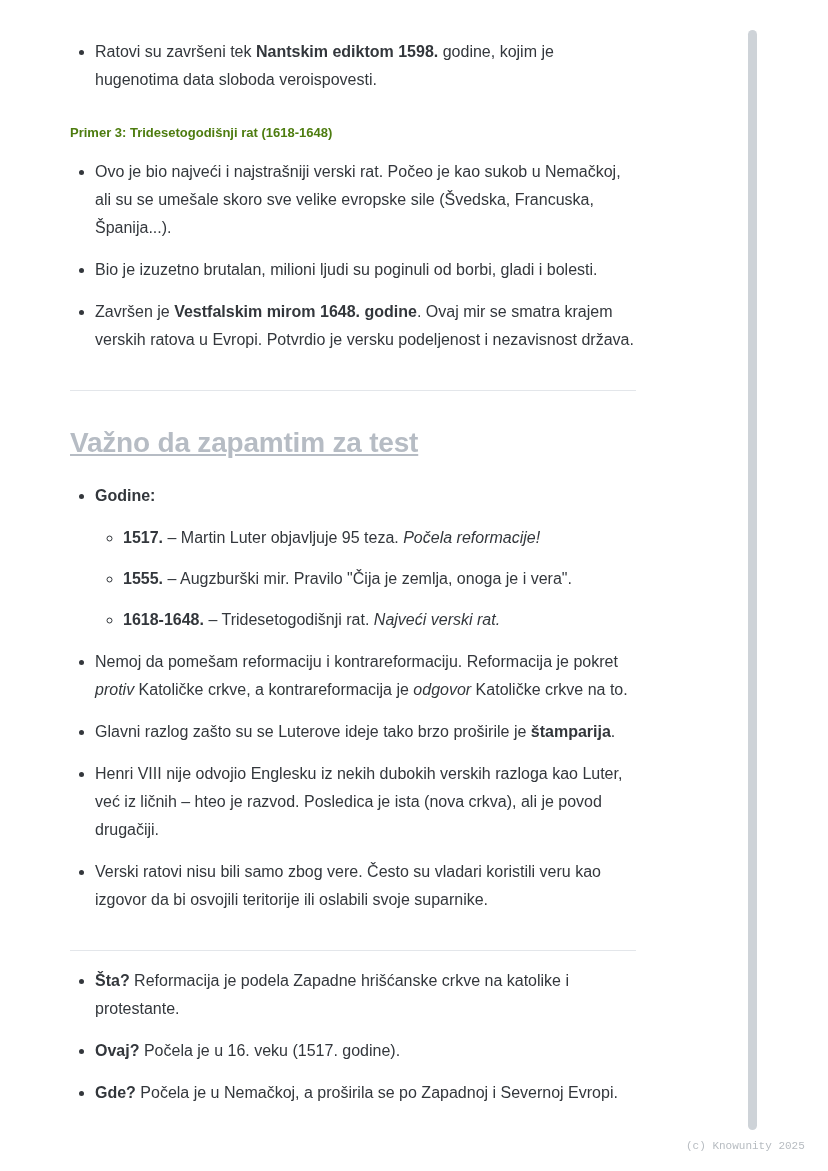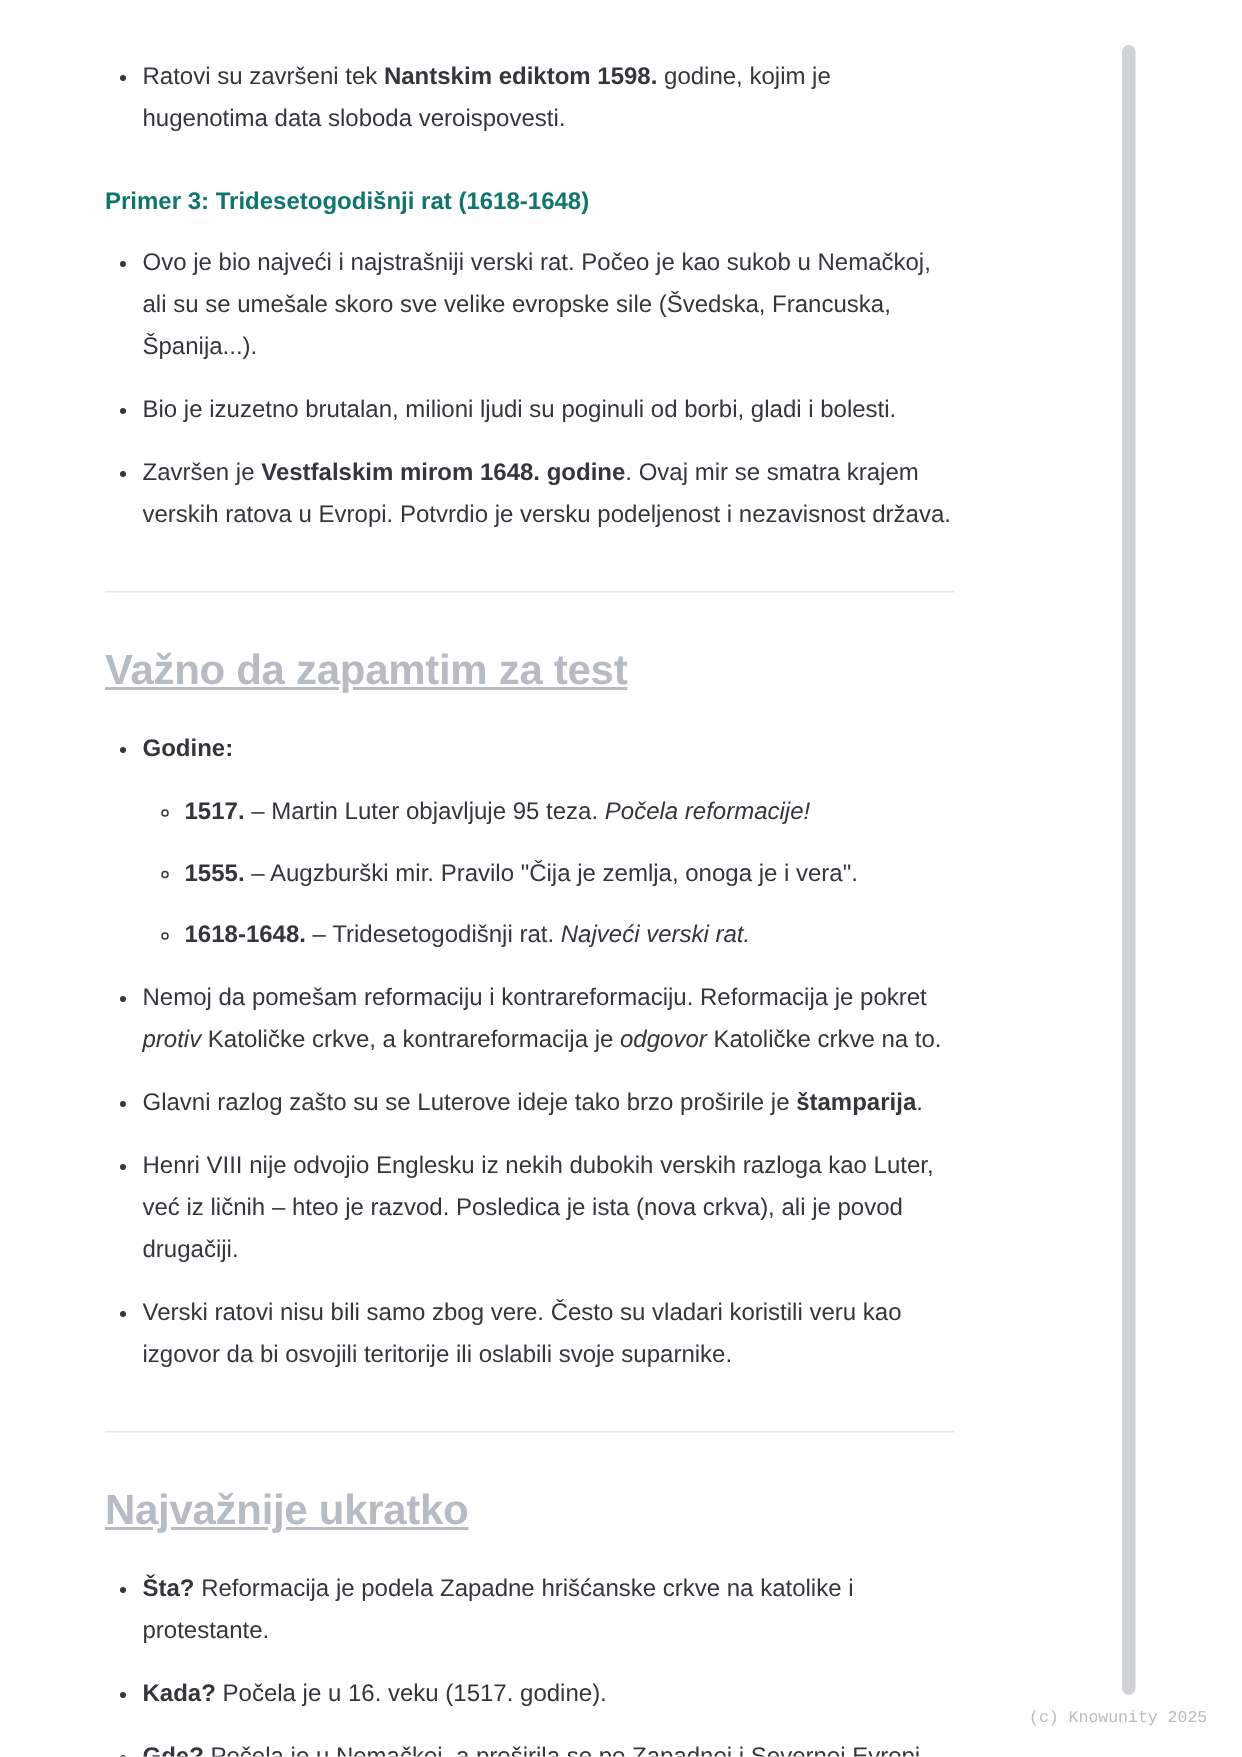--- a/index.html
+++ b/index.html
@@ -13,21 +13,21 @@
     position:absolute;left:70px;top:22px;width:566px;
     font-size:16px;line-height:1.75;
   }
   ul{margin:16px 0;padding-left:25px;list-style:disc outside;}
   ul.sub{list-style:circle outside;margin:14px 0 4px 0;padding-left:28px;}
   li{margin:14px 0;}
   ul.sub li{margin:13px 0;}
   .b{font-weight:700;text-align:right;}
   .i{font-style:italic;}
   h3.doc-heading{
-    font-size:16px;font-weight:700;color:#0f766e;
+    font-size:13px;font-weight:700;color:#4d7c0f;
     margin:30px 0 6px 0;line-height:1.4;
   }
   h2.section-title{
     font-size:28px;font-weight:700;color:#b6bcc4;
     margin:34px 0 22px 0;line-height:1.25;letter-spacing:-0.2px;text-decoration:underline;
   }
   hr.divider{
     border:none;border-top:1px solid #e3e6ea;
     margin:36px 0 0 0;height:0;
   }
@@ -71,25 +71,24 @@
       </ul>
     </li>
     <li><span>Nemoj da pomešam reformaciju i kontrareformaciju. Reformacija je pokret </span><span class="i">protiv</span><span> Katoličke crkve, a kontrareformacija je </span><span class="i">odgovor</span><span> Katoličke crkve na to.</span></li>
     <li><span>Glavni razlog zašto su se Luterove ideje tako brzo proširile je </span><span class="b">štamparija</span><span>.</span></li>
     <li><span>Henri VIII nije odvojio Englesku iz nekih dubokih verskih razloga kao Luter, već iz ličnih – hteo je razvod. Posledica je ista (nova crkva), ali je povod drugačiji.</span></li>
     <li><span>Verski ratovi nisu bili samo zbog vere. Često su vladari koristili veru kao izgovor da bi osvojili teritorije ili oslabili svoje suparnike.</span></li>
   </ul>
 
   <hr class="divider">
 
-  <h2 class="section-title">Najvažnije ukratko</h2>
 
   <ul>
     <li><span class="b">Šta?</span><span> Reformacija je podela Zapadne hrišćanske crkve na katolike i protestante.</span></li>
-    <li><span class="b">Kada?</span><span> Počela je u 16. veku (1517. godine).</span></li>
+    <li><span class="b">Ovaj?</span><span> Počela je u 16. veku (1517. godine).</span></li>
     <li><span class="b">Gde?</span><span> Počela je u Nemačkoj, a proširila se po Zapadnoj i Severnoj Evropi.</span></li>
 
   </ul>
 
 </div>
 
 <div class="scrollbar-thumb"></div>
 
 <div class="watermark">(c) Knowunity 2025</div>
 

